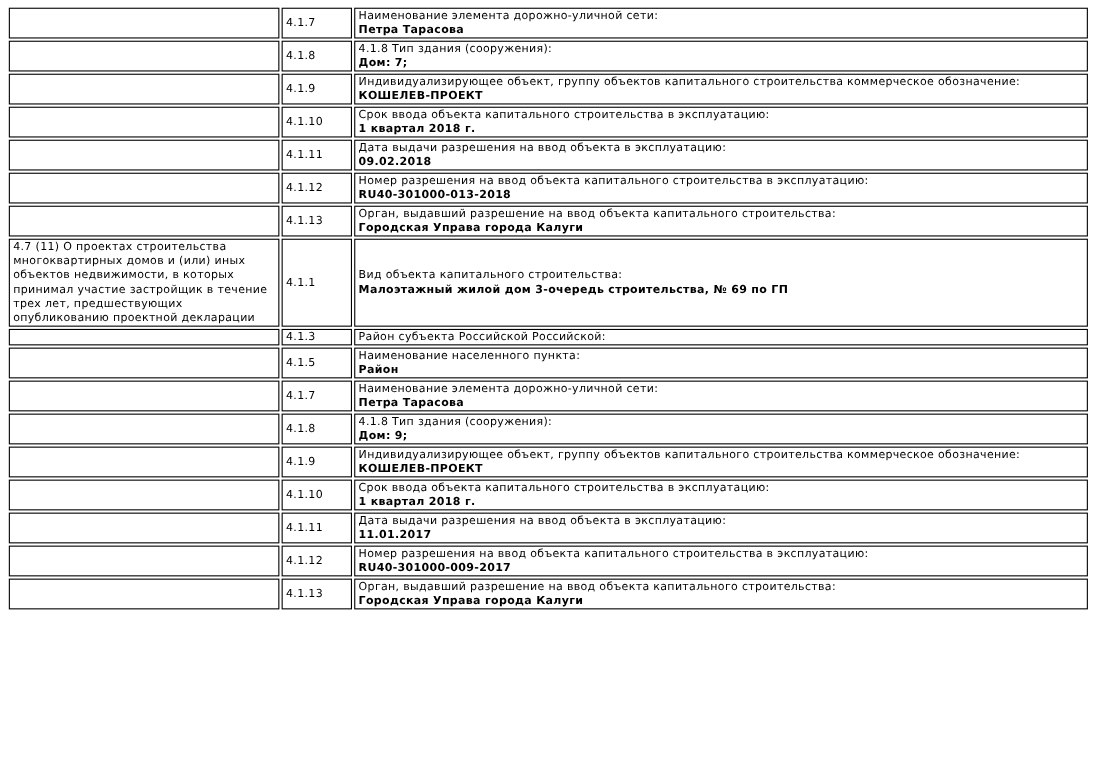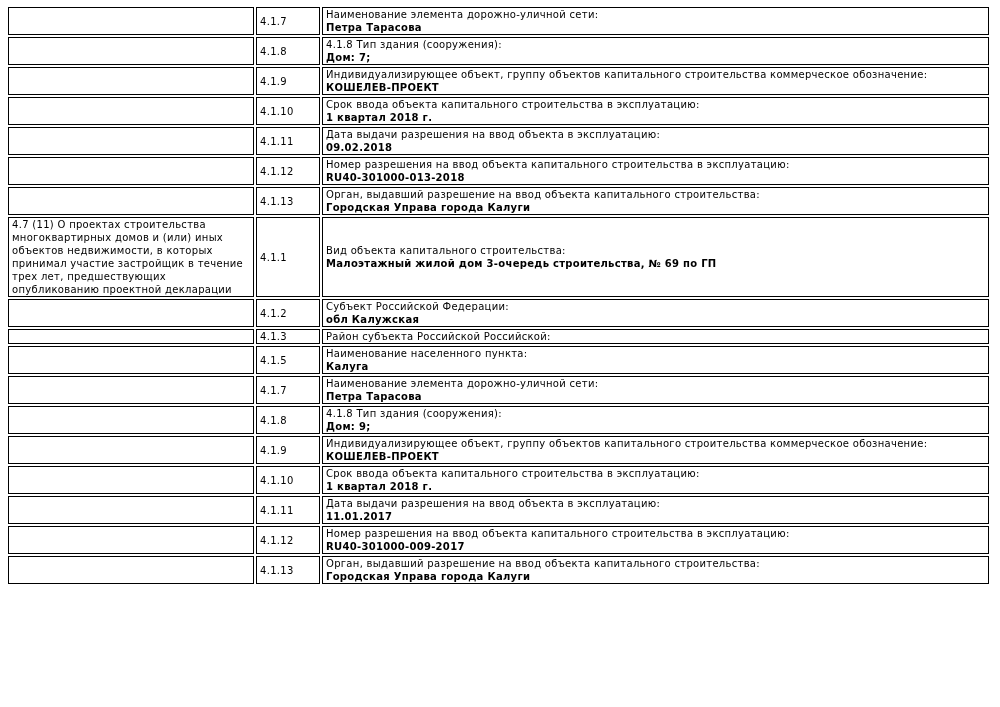--- a/index.html
+++ b/index.html
@@ -116,40 +116,32 @@
         <tr>
     <td class="col-section"><span>4.7 (11) О проектах строительства многоквартирных домов и (или) иных объектов недвижимости, в которых принимал участие застройщик в течение трех лет, предшествующих опубликованию проектной декларации</span></td>
     <td class="col-code"><span>4.1.1</span></td>
     <td class="col-content">
       <div class="label-line">Вид объекта капитального строительства:</div>
       <div class="value-line"><span class="value-prefix"></span><b>Малоэтажный жилой дом 3-очередь строительства, № 69 по ГП</b></div>
     </td>
   </tr>
         <tr>
     <td class="col-section"><span></span></td>
-    <td class="col-code"><span>4.1.2</span></td>
-    <td class="col-content">
-      <div class="label-line">Субъект Российской Федерации:</div>
-      <div class="value-line"><span class="value-prefix"></span><b>обл Калужская</b></div>
-    </td>
-  </tr>
-        <tr>
-    <td class="col-section"><span></span></td>
     <td class="col-code"><span>4.1.3</span></td>
     <td class="col-content">
       <div class="label-line">Район субъекта Российской Российской:</div>
 
     </td>
   </tr>
         <tr>
     <td class="col-section"><span></span></td>
     <td class="col-code"><span>4.1.5</span></td>
     <td class="col-content">
       <div class="label-line">Наименование населенного пункта:</div>
-      <div class="value-line"><span class="value-prefix"></span><b>Калуга</b></div>
+      <div class="value-line"><span class="value-prefix"></span><b>Район</b></div>
     </td>
   </tr>
         <tr>
     <td class="col-section"><span></span></td>
     <td class="col-code"><span>4.1.7</span></td>
     <td class="col-content">
       <div class="label-line">Наименование элемента дорожно-уличной сети:</div>
       <div class="value-line"><span class="value-prefix"></span><b>Петра Тарасова</b></div>
     </td>
   </tr>

